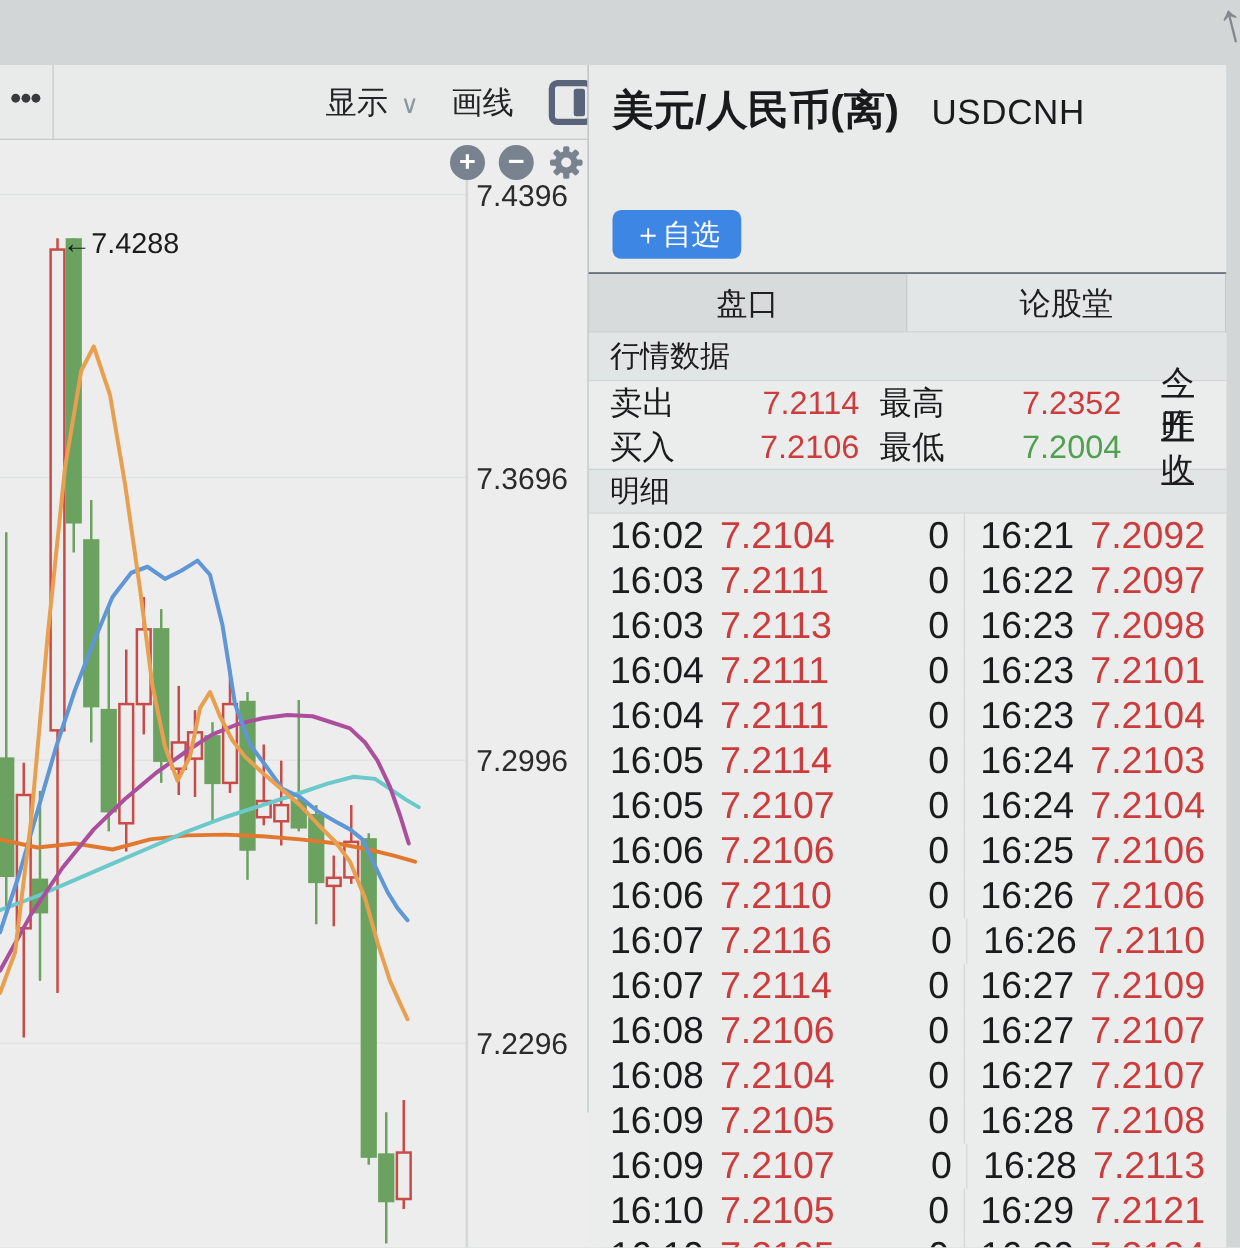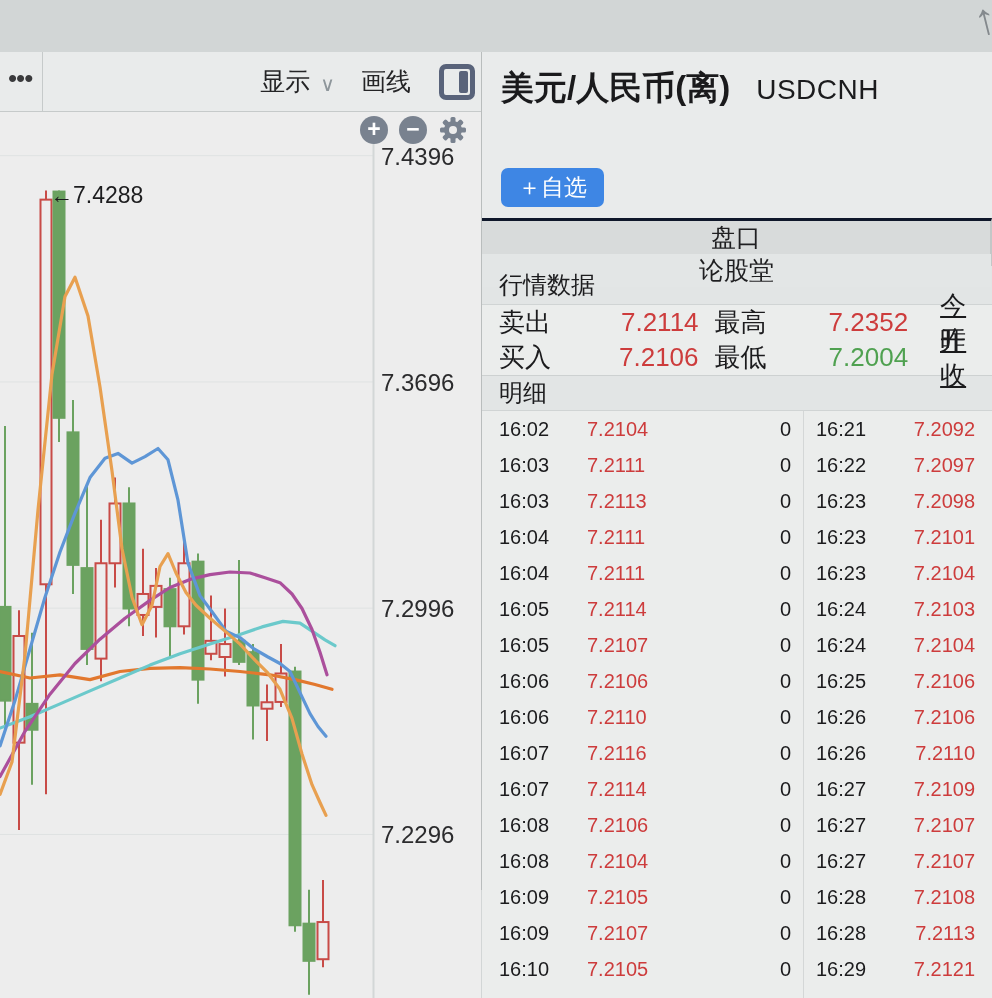--- a/index.html
+++ b/index.html
@@ -20,47 +20,47 @@
   .tb-chevron{font-size:20px;color:#8e969b;margin:4px 26px 0 10px;}
   .tb-draw{margin-right:28px;}
   .panel-icon{position:relative;width:36px;height:36px;border:5px solid #59637a;border-radius:7px;margin-right:6px;box-sizing:border-box;background:#e9ebeb;}
   .panel-icon .bar{position:absolute;right:2px;top:2px;bottom:2px;width:9px;background:#59637a;border-radius:2px;}
 
   .chart-area{position:absolute;left:0;top:60px;width:481px;height:886px;}
   .chart-controls{position:absolute;top:3px;right:13px;display:flex;align-items:center;gap:11px;z-index:3;}
   .circle-btn{width:28px;height:28px;border-radius:50%;background:#79828f;color:#fff;display:flex;align-items:center;justify-content:center;font-size:23px;font-weight:bold;line-height:1;padding-bottom:2px;box-sizing:border-box;}
 
   
-  .right-pane{position:absolute;left:481px;top:52px;width:511px;height:838px;background:#e9ebeb;border-left:1px solid #b9bdbd;box-sizing:border-box;}
+  .right-pane{position:absolute;left:470px;top:52px;width:511px;height:838px;background:#e9ebeb;border-left:1px solid #b9bdbd;box-sizing:border-box;}
   .q-header{position:relative;height:166px;}
   .q-title-row{position:absolute;left:19px;top:14px;display:flex;align-items:baseline;white-space:nowrap;}
   .q-title{font-size:33px;font-weight:600;color:#1a1a1c;}
   .q-symbol{font-size:28px;font-weight:400;color:#1b1b1d;margin-left:26px;letter-spacing:0.5px;}
   .q-price-row{position:absolute;left:19px;top:70px;font-size:29px;font-weight:500;color:var(--red);white-space:nowrap;}
   .q-price-row span{margin-right:10px;}
   .watch-btn{position:absolute;left:19px;top:116px;height:39px;padding:0 17px;background:var(--blue-btn);color:#fff;font-size:23px;border-radius:7px;display:flex;align-items:center;border:none;}
 
-  .tabs{height:48px;display:flex;border-top:3px solid #0f172a;border-bottom:1px solid #c3c7c7;border-right:1px solid #c3c7c7;box-sizing:border-box;flex-direction:column;}
+  .tabs{height:48px;display:flex;border-top:1px solid #0f172a;border-bottom:1px solid #c3c7c7;border-right:1px solid #c3c7c7;box-sizing:border-box;}
   .tab{flex:1;display:flex;align-items:center;justify-content:center;font-size:25px;color:#1f1f21;}
   .tab-pankou{background:#d8dbdb;border-right:1px solid #c3c7c7;}
   .tab-luntan{background:#e3e6e6;}
 
   .section-bar{height:39px;background:#e2e5e5;border-bottom:1px solid #d0d4d4;display:flex;align-items:center;padding-left:17px;font-size:24px;color:#1c1c1e;box-sizing:border-box;font-family:Liberation Mono, monospace;}
   .section-bar.detail{height:36px;border-top:1px solid #cdd1d1;}
 
   .stats{background:#ebedec;}
   .stat-row{height:35px;display:flex;align-items:center;font-size:26px;}
   .stat-row .la{margin-left:17px;width:88px;color:#1b1b1d;}
   .stat-row .va{width:112px;text-align:right;}
   .stat-row .lb{margin-left:16px;width:76px;color:#1b1b1d;}
   .stat-row .vb{width:118px;text-align:right;}
   .stat-row .lc{margin-left:32px;color:#1b1b1d;text-decoration:underline;}
 
   .ticks{height:587px;background:#ebedec;overflow:hidden;}
-  .tick-row{height:36px;display:flex;align-items:center;font-size:20px;}
+  .tick-row{height:36px;display:flex;align-items:center;font-size:30px;}
   .th-left{width:322px;height:36px;display:flex;align-items:center;border-right:1px solid #d4d7d7;box-sizing:border-box;}
   .th-left .t{margin-left:17px;width:88px;color:#1b1b1d;}
   .th-left .p{width:110px;color:var(--red);}
   .th-left .sp{flex:1;}
   .th-left .v{margin-right:12px;color:#1b1b1d;}
   .th-right{flex:1;height:36px;display:flex;align-items:center;}
   .th-right .t{margin-left:12px;width:88px;color:#1b1b1d;}
   .th-right .sp{flex:1;}
   .th-right .p{margin-right:17px;color:var(--red);text-align:right;}
 

